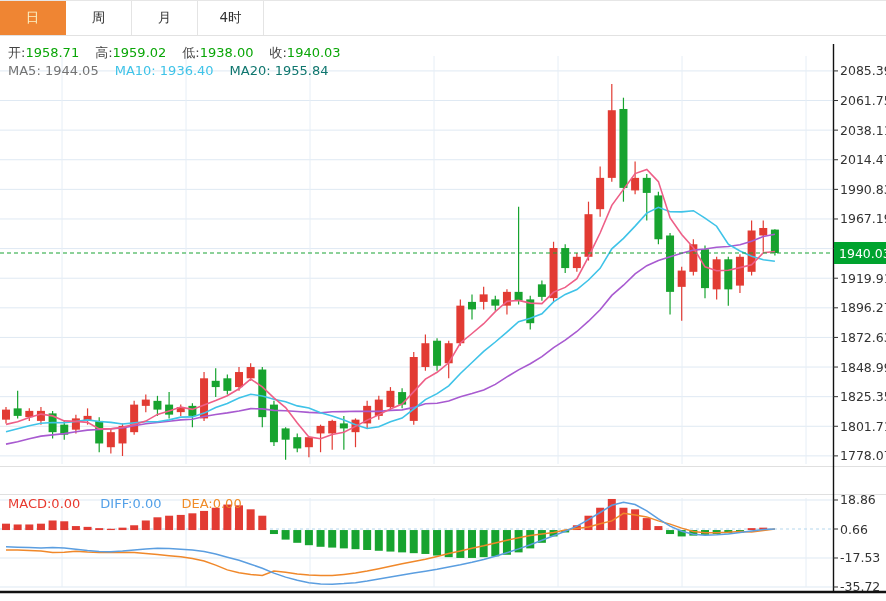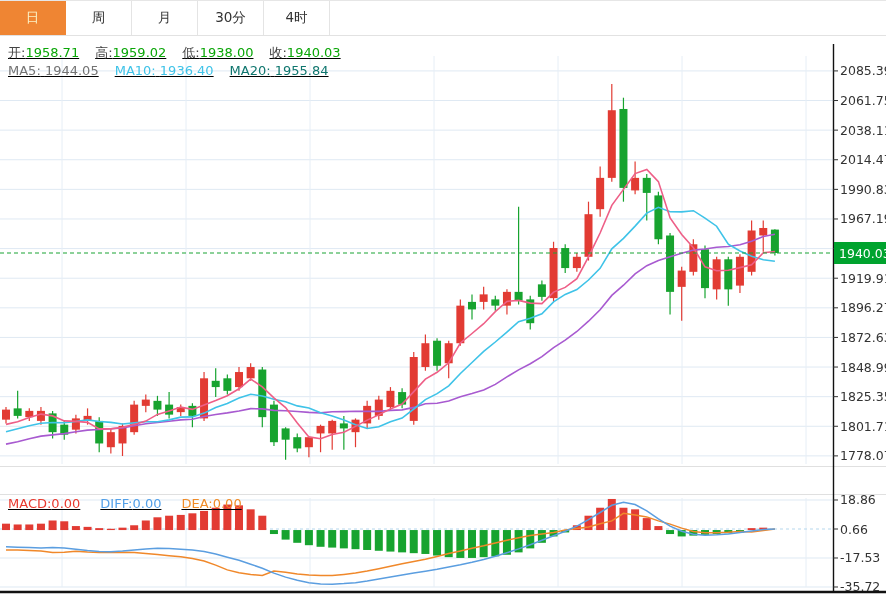--- a/index.html
+++ b/index.html
@@ -6,39 +6,38 @@
   body{width:886px;height:601px;position:relative;font-family:"DejaVu Sans","Liberation Sans",sans-serif;overflow:hidden;}
   
   .tabbar{display:flex;height:36px;border-top:1px solid #e6e6e6;border-bottom:1px solid #e2e2e2;box-sizing:border-box;background:#fff;}
   .tab{width:66px;height:100%;display:flex;align-items:center;justify-content:center;
        font-size:13.5px;color:#333;border-right:1px solid #e4e4e4;box-sizing:border-box;cursor:pointer;background:#fff;}
   .tab.active{background:#ef8533;color:#fbf2c6;border-right:1px solid #ef8533;}
   
   .chartwrap{position:relative;width:886px;height:565px;}
   svg{position:absolute;left:0;top:0;display:block;}
   
-  .inforow{position:absolute;left:8px;font-size:13px;white-space:nowrap;z-index:3;pointer-events:none;text-decoration:underline;}
+  .inforow{position:absolute;left:8px;font-size:13px;white-space:nowrap;z-index:3;pointer-events:none;}
   .inforow .lab{color:#444;}
   .inforow .gap{display:inline-block;width:16px;}
   .row-ohlc{top:8px;}
   .row-ohlc .val{color:#0aa607;}
   .row-ma{top:27px;}
   .ma5{color:#737373;} .ma10{color:#3fc3e8;margin-top:36px;} .ma20{color:#0f766e;}
   .row-macd{top:460px;}
   .macdv{color:#e8392e;} .diffv{color:#53a0e8;} .deav{color:#f08c28;}
   .row-macd .gap{width:20px;}
 </style>
 </head>
 <body>
 
 <div class="tabbar" id="tabbar">
     <div class="tab active">日</div>
     <div class="tab">周</div>
     <div class="tab">月</div>
-    <div class="tab">30分</div>
     <div class="tab">4时</div>
   </div>
 
 <div class="chartwrap">
   <svg id="chart-svg" width="886" height="565">
       <line x1="0" y1="34.90752800000013" x2="833" y2="34.90752800000013" stroke="#dfe9f3" stroke-width="1"></line>
       <line x1="0" y1="64.52135599999997" x2="833" y2="64.52135599999997" stroke="#dfe9f3" stroke-width="1"></line>
       <line x1="0" y1="94.1351840000001" x2="833" y2="94.1351840000001" stroke="#dfe9f3" stroke-width="1"></line>
       <line x1="0" y1="123.74901199999994" x2="833" y2="123.74901199999994" stroke="#dfe9f3" stroke-width="1"></line>
       <line x1="0" y1="153.36284000000006" x2="833" y2="153.36284000000006" stroke="#dfe9f3" stroke-width="1"></line>

